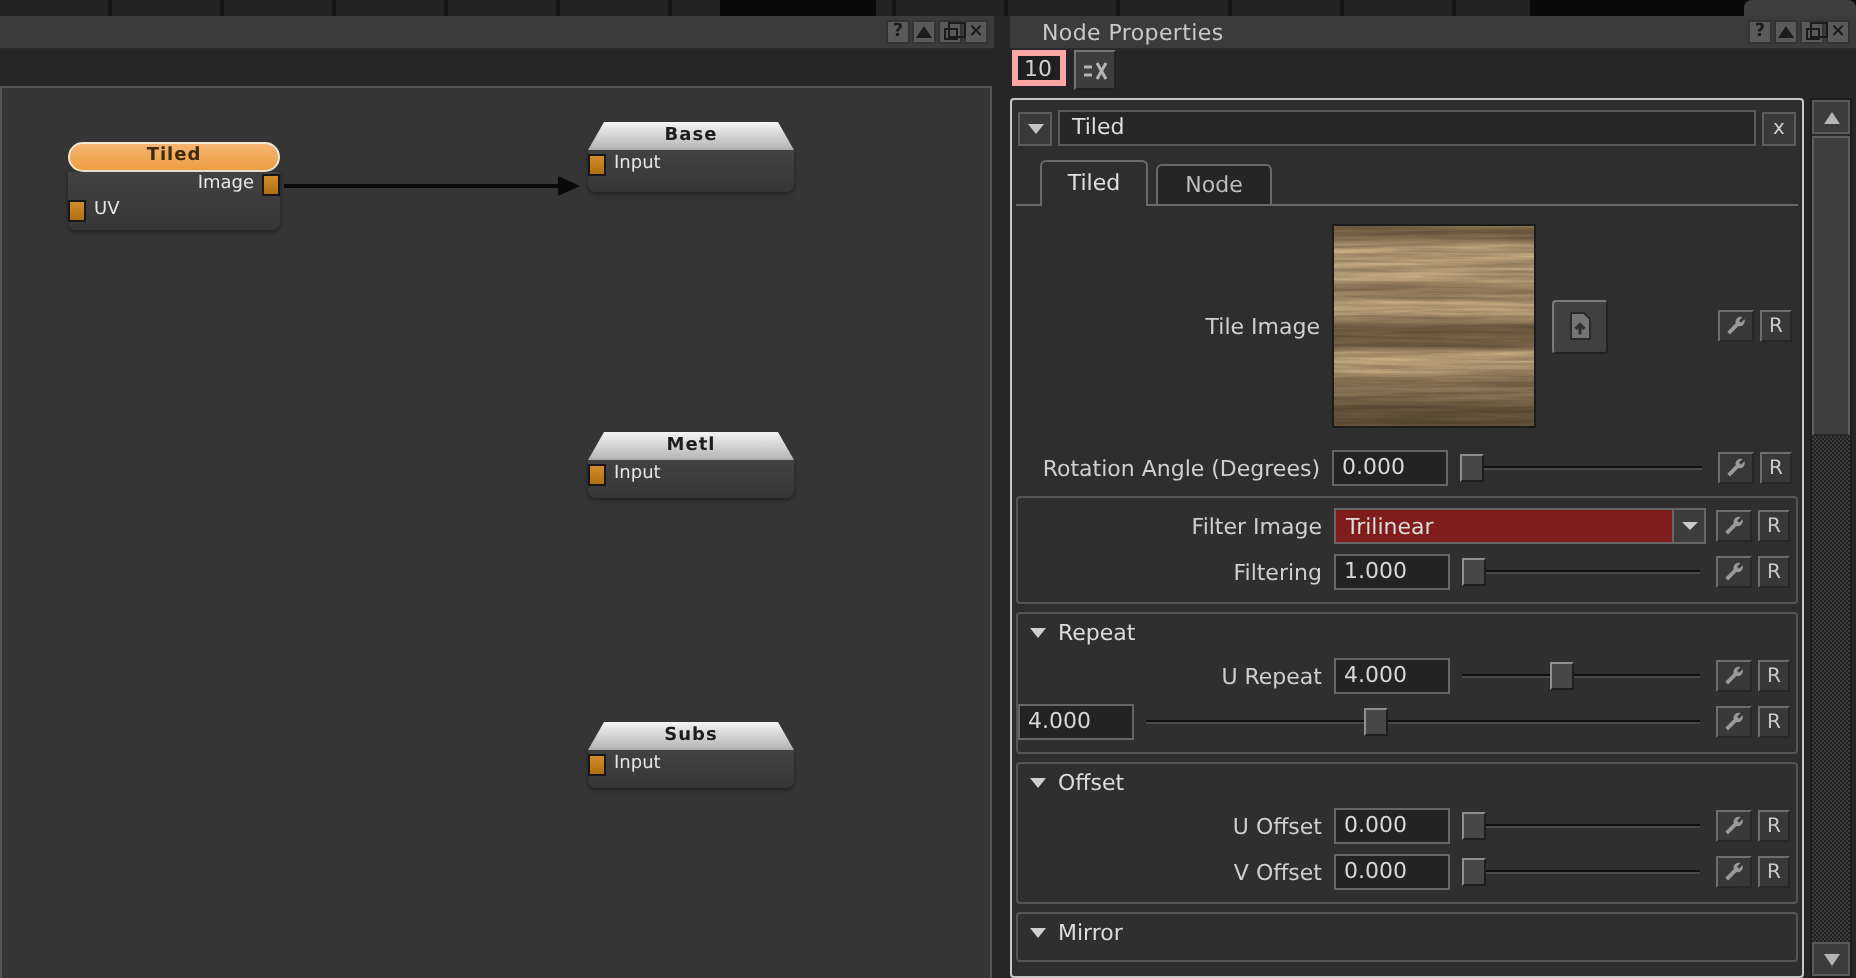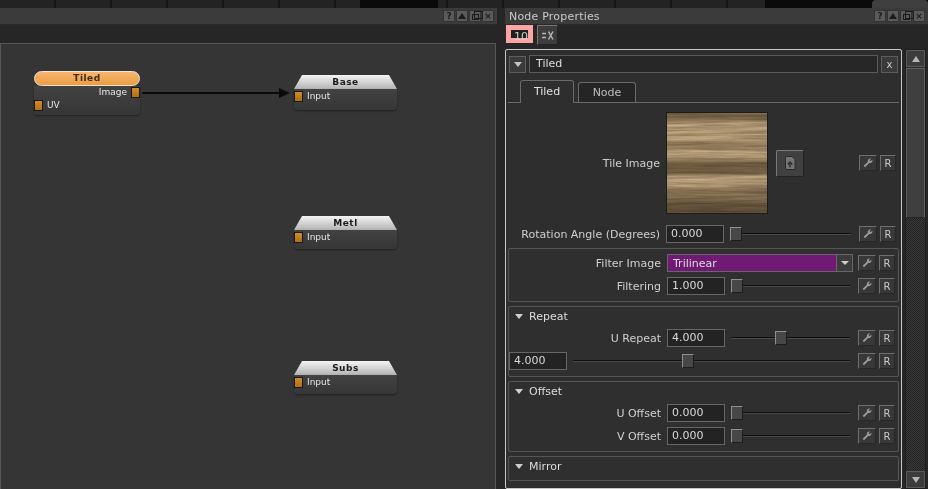--- a/index.html
+++ b/index.html
@@ -8,21 +8,21 @@
 
   
   .top-strip { position:absolute; left:0; top:0; width:928px; height:8px; background:#232323;
     background-image:repeating-linear-gradient(90deg,#232323 0 54px,#151515 54px 56px); }
   .top-seg-black { position:absolute; top:0; height:8px; background:#0a0a0a; }
   .top-tab-gray { position:absolute; top:0; height:8px; background:#3f3f3f; border-radius:4px 4px 0 0; }
 
   
   .titlebar { position:absolute; top:8px; height:17px; background:#3b3b3b; border-bottom:1px solid #292929;
     display:flex; align-items:center; }
-  .titlebar .title { color:#c9c9c9; font-size:11px; padding-left:4px; letter-spacing:.2px; }
+  .titlebar .title { color:#c9c9c9; font-size:11px; padding-left:16px; letter-spacing:.2px; }
   .winbtns { margin-left:auto; display:flex; gap:1px; padding-right:3px; }
   .winbtn { width:12px; height:12px; background:#5a5a5a; border:1px solid #333; color:#1b1b1b;
     font-size:9px; font-weight:bold; display:flex; align-items:center; justify-content:center; line-height:1; }
   .tri-up { width:0; height:0; border-left:4px solid transparent; border-right:4px solid transparent; border-bottom:6px solid #1b1b1b; }
   .restore-glyph { position:relative; width:7px; height:6px; border:1px solid #1b1b1b; margin-top:2px; background:#5a5a5a; }
   .restore-glyph::before { content:""; position:absolute; left:1px; top:-4px; width:7px; height:6px; border:1px solid #1b1b1b; }
 
   
   .graph-area { position:absolute; left:0; top:43px; width:496px; height:446px;
     background:#353535; border:1px solid #565656; border-bottom:none; }
@@ -37,21 +37,21 @@
     color:#e6e6e6; font-size:9px; box-shadow:0 1px 2px rgba(0,0,0,.4); }
   .port { position:absolute; width:9px; height:11px; background:linear-gradient(#d38c2a,#b06f10); border:1px solid #171717; }
   .port-label-r { text-align:right; padding-right:13px; line-height:13px; }
   .port-label-l { text-align:left; padding-left:13px; line-height:13px; }
   .wire { position:absolute; background:#0a0a0a; height:2px; }
   .wire-arrow { position:absolute; width:0; height:0; border-top:5px solid transparent;
     border-bottom:5px solid transparent; border-left:11px solid #0a0a0a; }
 
   
   .pin-count { position:absolute; left:506px; top:25px; width:27px; height:18px; background:#1f1f1f;
-    border:5px solid #fca5a5; color:#cfcfcf; font-size:11px; padding:0 3px; }
+    border:3px solid #fca5a5; color:#cfcfcf; font-size:11px; padding:0 3px; }
   .pin-btn { position:absolute; left:537px; top:25px; width:21px; height:20px; background:#3d3d3d;
     border:1px solid; border-color:#767676 #232323 #232323 #767676; display:flex; align-items:center; justify-content:center; }
 
   
   .props-frame { position:absolute; left:505px; top:49px; width:397px; height:440px;
     border:1px solid #c8c8c8; border-radius:2px; background:#2e2e2e; overflow:hidden; padding:0 2px; }
   .props-header { display:flex; align-items:center; gap:3px; margin:3px 1px 0; height:22px; }
   .sq-btn { width:17px; height:17px; background:#3a3a3a; border:1px solid #5d5d5d;
     display:flex; align-items:center; justify-content:center; color:#cfcfcf; font-size:10px; }
   .tri-down { width:0; height:0; border-left:4px solid transparent; border-right:4px solid transparent; border-top:5px solid #c4c4c4; }
@@ -81,21 +81,21 @@
 
   .tile-row { height:104px; margin-top:8px; }
   .tile-thumb { position:relative; width:102px; height:102px; flex:none; background:#c9ae85; overflow:hidden; border:1px solid #1c1c1c; }
   .tile-thumb svg { position:absolute; inset:0; }
   .tile-bands { position:absolute; inset:0;
     background:linear-gradient(180deg, rgba(50,34,16,.45) 0 6%, rgba(0,0,0,0) 10% 26%, rgba(50,34,16,.25) 30% 34%,
       rgba(0,0,0,0) 38% 44%, rgba(45,30,14,.5) 50% 60%, rgba(0,0,0,0) 64% 72%, rgba(45,30,14,.35) 78% 84%, rgba(30,20,8,.55) 92% 100%); }
   .import-btn { width:28px; height:27px; margin-left:8px; background:#404040; border:1px solid;
     border-color:#7a7a7a #222 #222 #7a7a7a; border-radius:2px; display:flex; align-items:center; justify-content:center; }
 
-  .dropdown { width:186px; height:18px; flex:none; background:#701a75; border:1px solid #666; display:flex; align-items:center; }
+  .dropdown { width:186px; height:18px; flex:none; background:#7f1d1d; border:1px solid #666; display:flex; align-items:center; }
   .dropdown .dd-text { flex:1; color:#dcdcdc; font-size:11px; padding-left:5px; }
   .dd-arrow-box { width:16px; height:16px; background:#3c3c3c; border-left:1px solid #666;
     display:flex; align-items:center; justify-content:center; }
   .dd-tri { width:0; height:0; border-left:4px solid transparent; border-right:4px solid transparent; border-top:4px solid #ccc; }
 
   
   .scrollbar { position:absolute; left:905px; top:49px; width:21px; height:440px; background:#2a2a2a; border:1px solid #1e1e1e; }
   .sb-btn { position:absolute; left:0; width:19px; height:17px; background:#3c3c3c; border:1px solid #5a5a5a;
     display:flex; align-items:center; justify-content:center; }
   .sb-thumb { position:absolute; left:0; top:18px; width:19px; height:150px; background:#3f3f3f;
@@ -159,21 +159,21 @@
     <div class="node" style="left:33px;top:27px;width:106px;">
       <div class="node-hdr-orange">Tiled</div>
       <div class="node-body" style="height:29px;margin-top:0;">
         <div class="port-label-r">Image</div>
         <div class="port-label-l" style="line-height:12px;">UV</div>
         <span class="port" style="right:0;top:1px;"></span>
         <span class="port" style="left:0;top:14px;"></span>
       </div>
     </div>
 
-    <div class="node" style="left:293px;top:31px;width:103px;">
+    <div class="node" style="left:293px;top:17px;width:103px;">
       <div class="node-hdr-gray">Base</div>
       <div class="node-body" style="height:21px;">
         <div class="port-label-l" style="line-height:15px;">Input</div>
         <span class="port" style="left:0;top:2px;"></span>
       </div>
     </div>
 
     <div class="node" style="left:293px;top:172px;width:103px;">
       <div class="node-hdr-gray">Metl</div>
       <div class="node-body" style="height:19px;">

